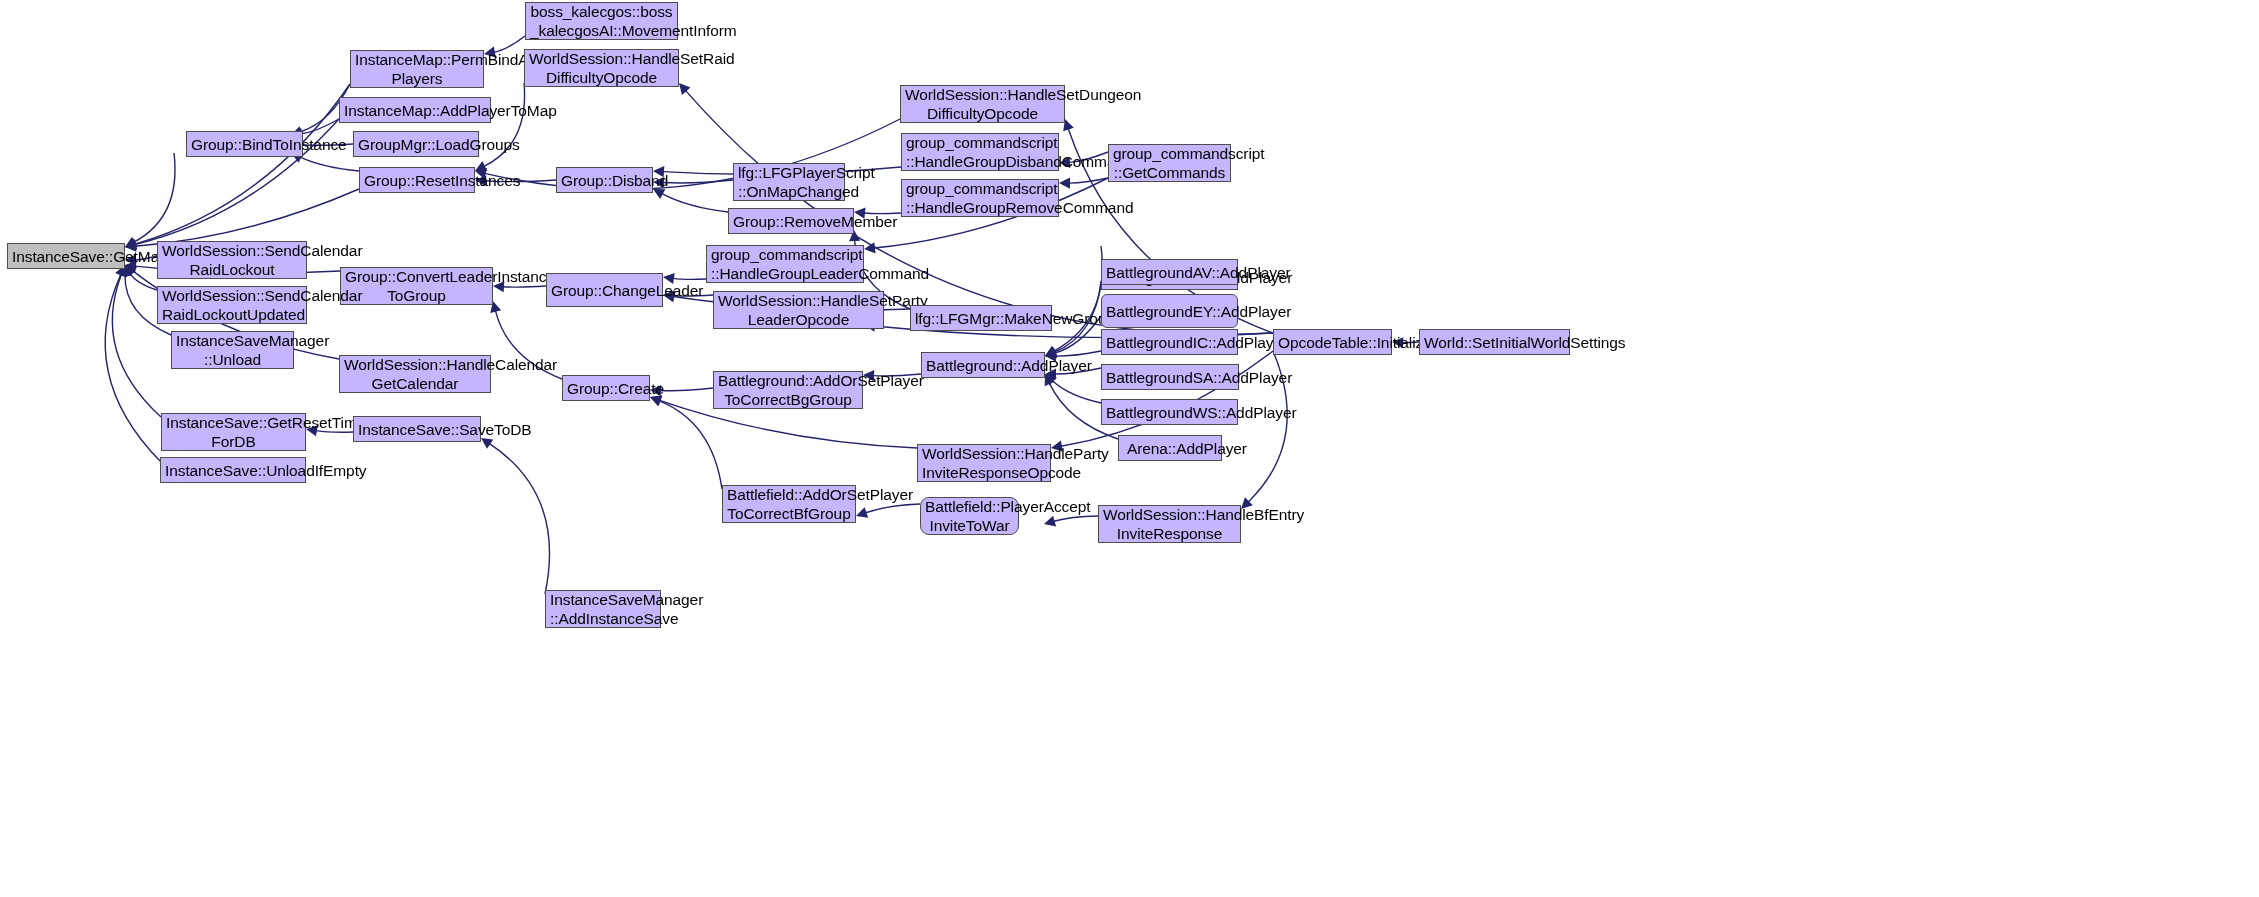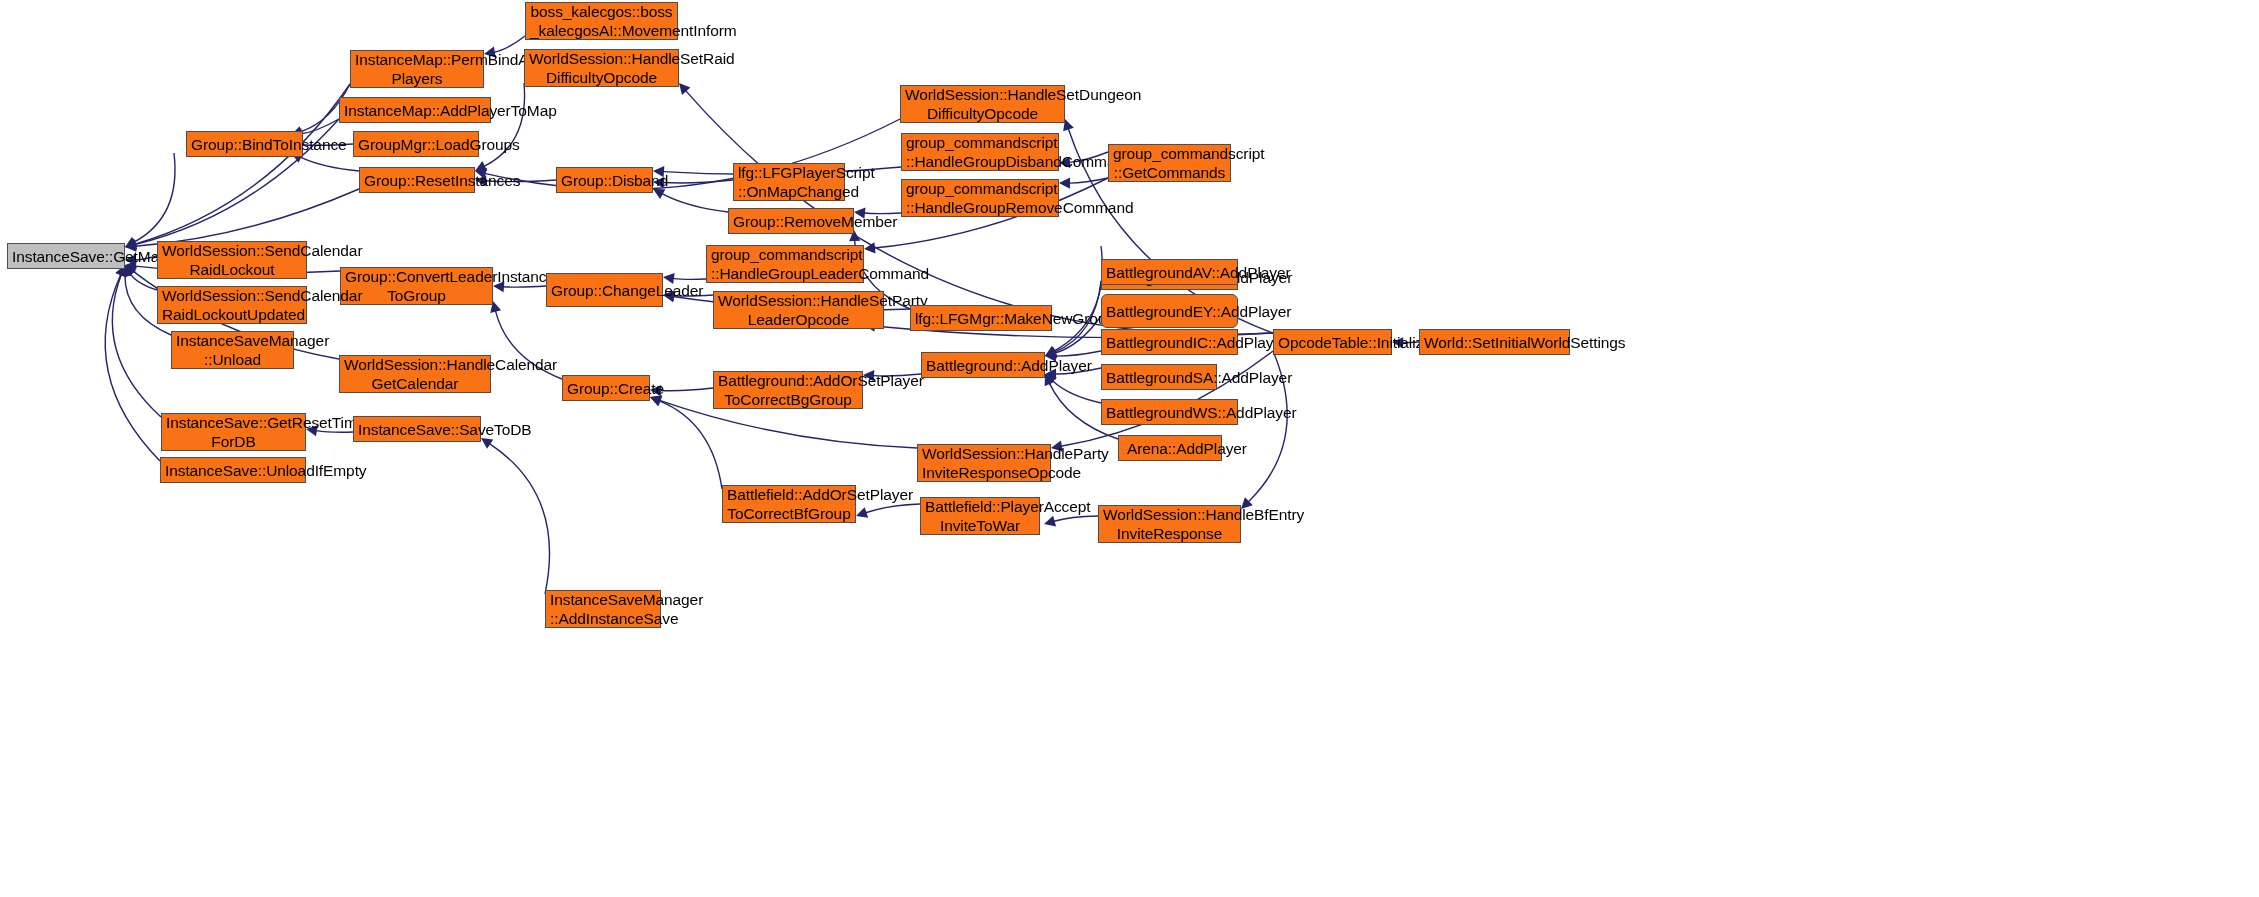--- a/index.html
+++ b/index.html
@@ -20,21 +20,21 @@
     left: 0;
     top: 0;
     width: 2259px;
     height: 897px;
     pointer-events: none;
   }
   .node {
     position: absolute;
     box-sizing: border-box;
     border: 1px solid #4d4d4d;
-    background: #f97316;
+    background: #c4b5fd;
     color: #000000;
     font-size: 15.5px;
     line-height: 19px;
     text-align: center;
     display: flex;
     align-items: center;
     justify-content: center;
     padding: 0 4px;
     white-space: pre-line;
     letter-spacing: -0.1px;
@@ -205,29 +205,29 @@
       <div class="node" style="left: 353px; top: 416px; width: 128px; height: 26px;"><span>InstanceSave::SaveToDB</span></div>
       <div class="node" style="left: 160px; top: 457px; width: 146px; height: 26px;"><span>InstanceSave::UnloadIfEmpty</span></div>
       <div class="node" style="left: 562px; top: 375px; width: 88px; height: 26px;"><span>Group::Create</span></div>
       <div class="node" style="left: 713px; top: 371px; width: 150px; height: 38px;"><span>Battleground::AddOrSetPlayer
 ToCorrectBgGroup</span></div>
       <div class="node" style="left: 921px; top: 352px; width: 124px; height: 26px;"><span>Battleground::AddPlayer</span></div>
       <div class="node" style="left: 1101px; top: 224px; width: 137px; height: 26px; margin-top: 40px;"><span>BattlegroundAB::AddPlayer</span></div>
       <div class="node" style="left: 1101px; top: 259px; width: 137px; height: 26px;"><span>BattlegroundAV::AddPlayer</span></div>
       <div class="node" style="left: 1101px; top: 294px; width: 137px; height: 34px; border-radius: 6px;"><span>BattlegroundEY::AddPlayer</span></div>
       <div class="node" style="left: 1101px; top: 329px; width: 137px; height: 26px;"><span>BattlegroundIC::AddPlayer</span></div>
-      <div class="node" style="left: 1101px; top: 364px; width: 116px; height: 26px;"><span>BattlegroundSA::AddPlayer</span></div>
+      <div class="node" style="left: 1101px; top: 364px; width: 138px; height: 26px;"><span>BattlegroundSA::AddPlayer</span></div>
       <div class="node" style="left: 1101px; top: 399px; width: 137px; height: 26px;"><span>BattlegroundWS::AddPlayer</span></div>
       <div class="node" style="left: 1118px; top: 435px; width: 104px; height: 26px; padding-left: 8px;"><span>Arena::AddPlayer</span></div>
       <div class="node" style="left: 1273px; top: 329px; width: 119px; height: 26px;"><span>OpcodeTable::Initialize</span></div>
       <div class="node" style="left: 1419px; top: 329px; width: 151px; height: 26px;"><span>World::SetInitialWorldSettings</span></div>
       <div class="node" style="left: 917px; top: 444px; width: 134px; height: 38px;"><span>WorldSession::HandleParty
 InviteResponseOpcode</span></div>
       <div class="node" style="left: 722px; top: 485px; width: 134px; height: 38px;"><span>Battlefield::AddOrSetPlayer
 ToCorrectBfGroup</span></div>
-      <div class="node" style="left: 920px; top: 497px; width: 120px; height: 38px;"><span>Battlefield::PlayerAccept
+      <div class="node" style="left: 920px; top: 497px; width: 99px; height: 38px; border-radius: 9px;"><span>Battlefield::PlayerAccept
 InviteToWar</span></div>
       <div class="node" style="left: 1098px; top: 505px; width: 143px; height: 38px;"><span>WorldSession::HandleBfEntry
 InviteResponse</span></div>
       <div class="node" style="left: 545px; top: 590px; width: 116px; height: 38px;"><span>InstanceSaveManager
 ::AddInstanceSave</span></div>
     </div>
 </div>
 
 </body></html>

